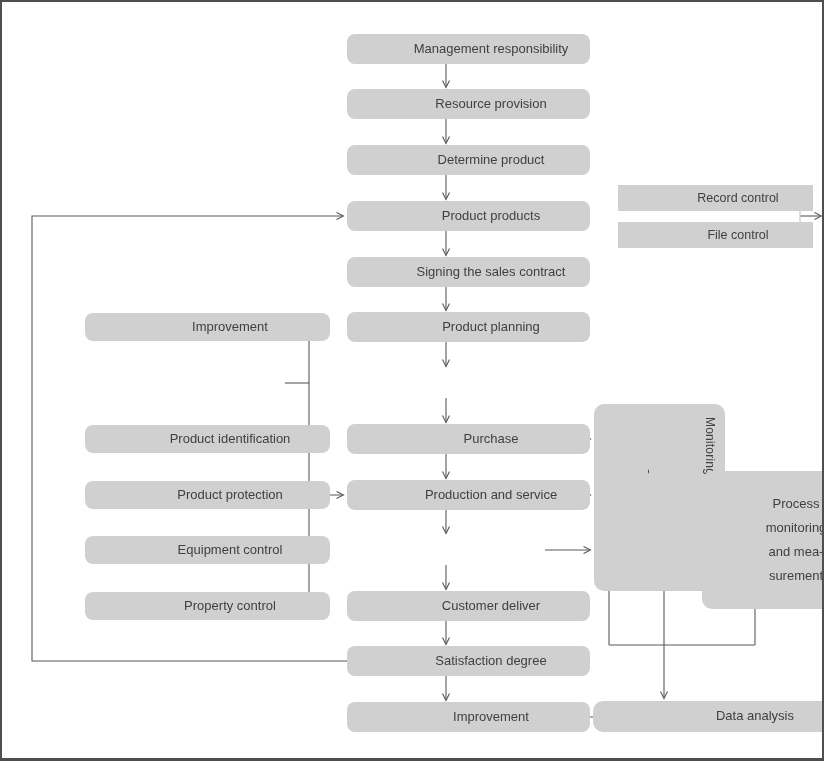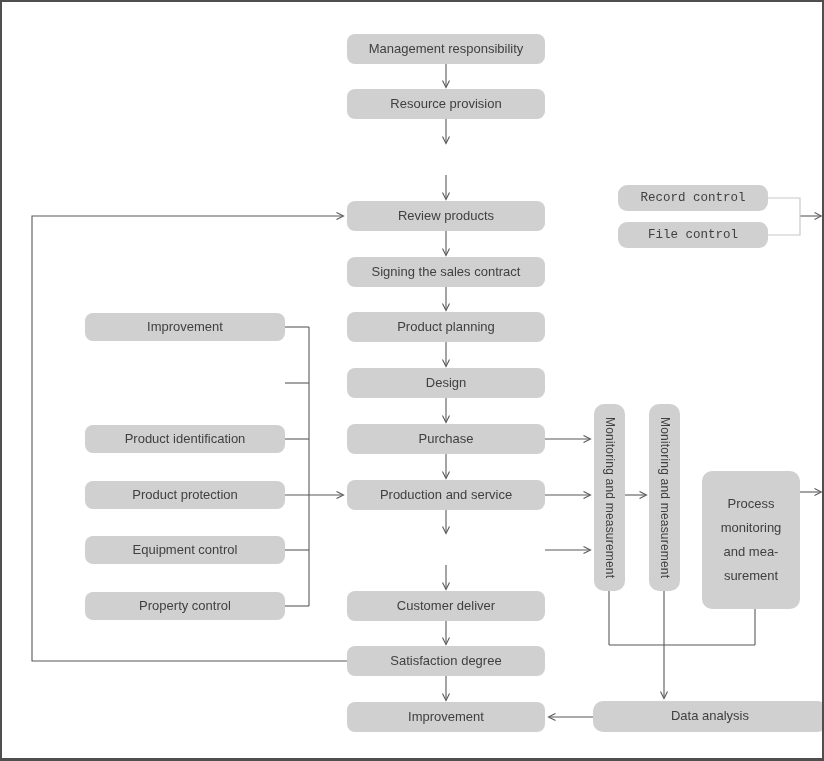--- a/index.html
+++ b/index.html
@@ -15,24 +15,25 @@
   }
   .node{
     position:absolute;
     background:var(--fill,#d0d0d0);
     color:var(--text,#404040);
     border-radius:8px;
     display:flex;align-items:center;justify-content:center;
     font-size:13px;
     text-align:center;
     line-height:1.15;
+    padding-left:45px;
   }
   .center-node{left:345px;width:198px;height:30px;}
   .left-node{left:83px;width:200px;height:28px;}
-  .rf-node{left:616px;width:150px;height:26px;border-radius:9px;font-size:12.5px;font-family:Liberation Mono, monospace;}
+  .rf-node{left:616px;width:150px;height:26px;border-radius:0;font-size:12.5px;}
   .vert-node{
     width:31px;height:187px;top:402px;border-radius:10px;
     writing-mode:vertical-rl;
     font-size:12px;
     letter-spacing:0.2px;
   }
   .process-node{
     left:700px;top:422px;width:98px;height:138px;border-radius:10px;
     flex-direction:column;justify-content:center;
     font-size:13px;
@@ -96,24 +97,24 @@
       <line x1="591" y1="715" x2="547" y2="715" marker-end="url(#arr)"></line>
     </g>
 
     <g stroke="#c8c8c8" stroke-width="1.2" fill="none">
       <polyline points="766,196 798,196 798,233 766,233"></polyline>
     </g>
   </svg>
 
   <div class="node center-node" style="top:32px">Management responsibility</div>
   <div class="node center-node" style="top:87px">Resource provision</div>
-  <div class="node center-node" style="top:199px">Review products</div>
+  <div class="node center-node" style="top:143px">Determine product</div>
+  <div class="node center-node" style="top:199px">Product products</div>
   <div class="node center-node" style="top:255px">Signing the sales contract</div>
   <div class="node center-node" style="top:310px">Product planning</div>
-  <div class="node center-node" style="top:366px">Design</div>
   <div class="node center-node" style="top:422px">Purchase</div>
   <div class="node center-node" style="top:478px">Production and service</div>
   <div class="node center-node" style="top:589px">Customer deliver</div>
   <div class="node center-node" style="top:644px">Satisfaction degree</div>
   <div class="node center-node" style="top:700px">Improvement</div>
 
   <div class="node left-node" style="top:311px">Improvement</div>
   <div class="node left-node" style="top:423px">Product identification</div>
   <div class="node left-node" style="top:479px">Product protection</div>
   <div class="node left-node" style="top:534px">Equipment control</div>

